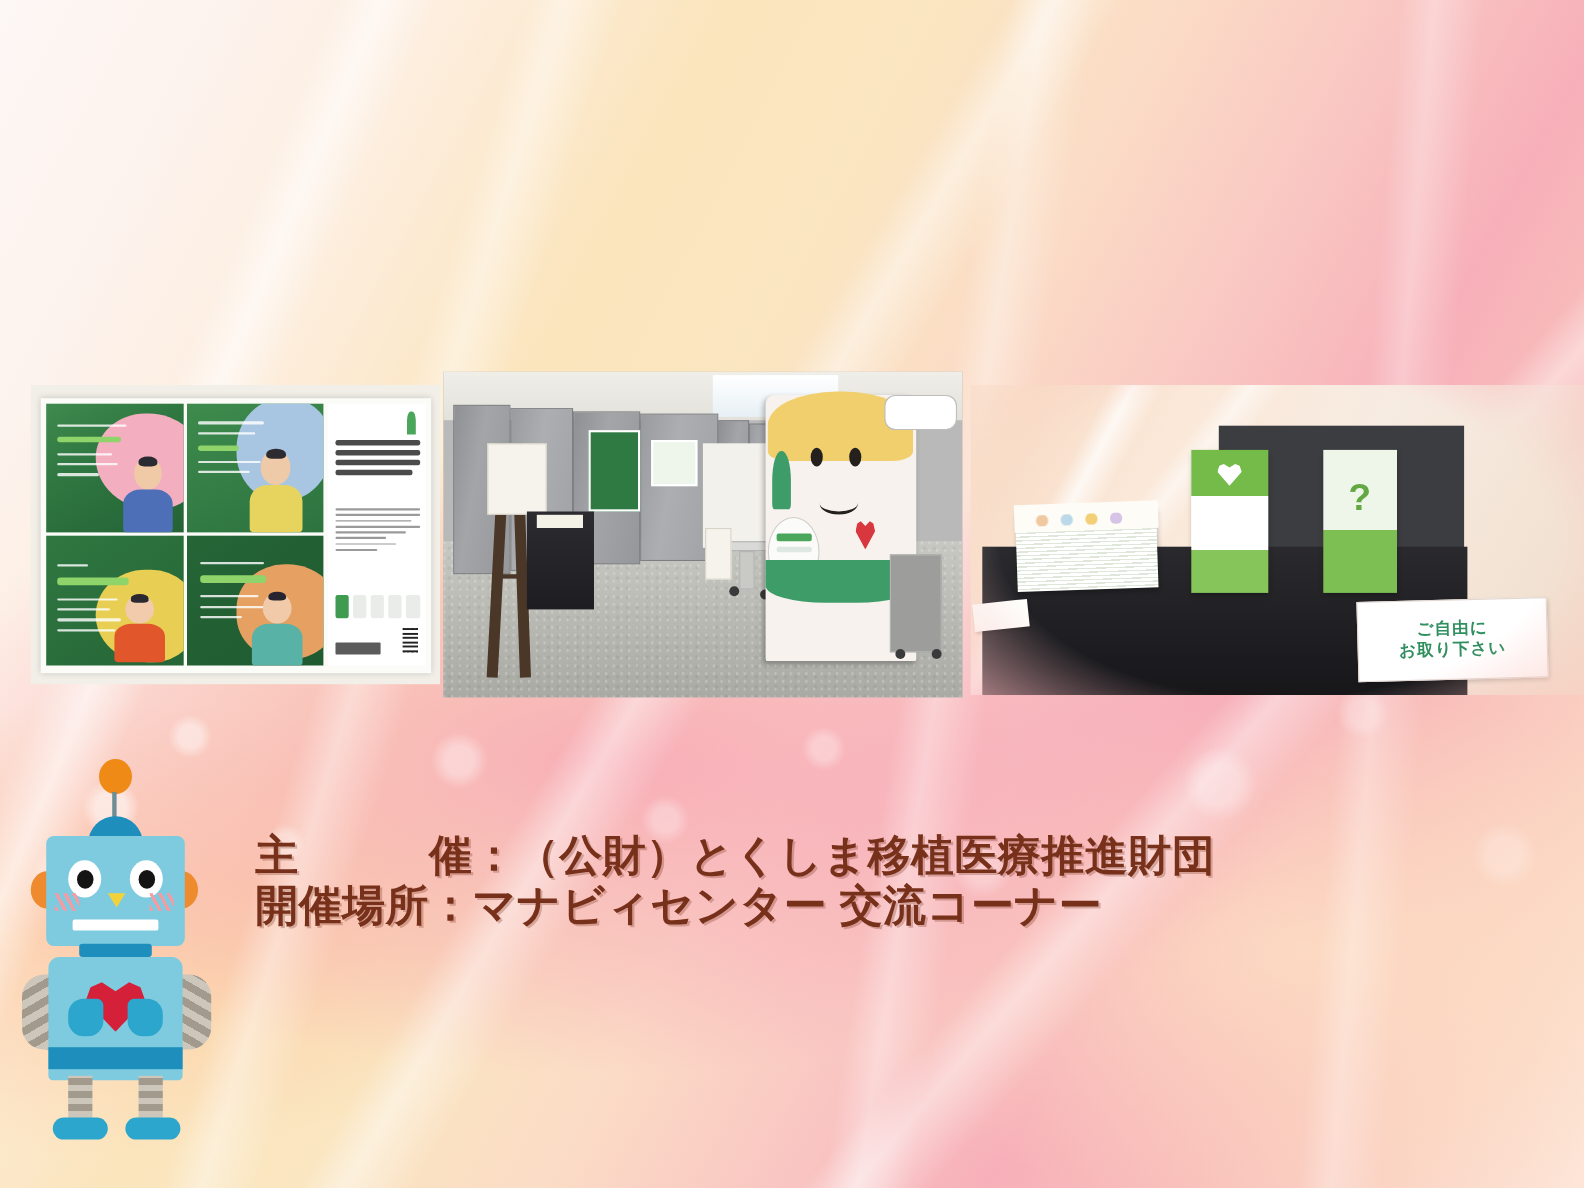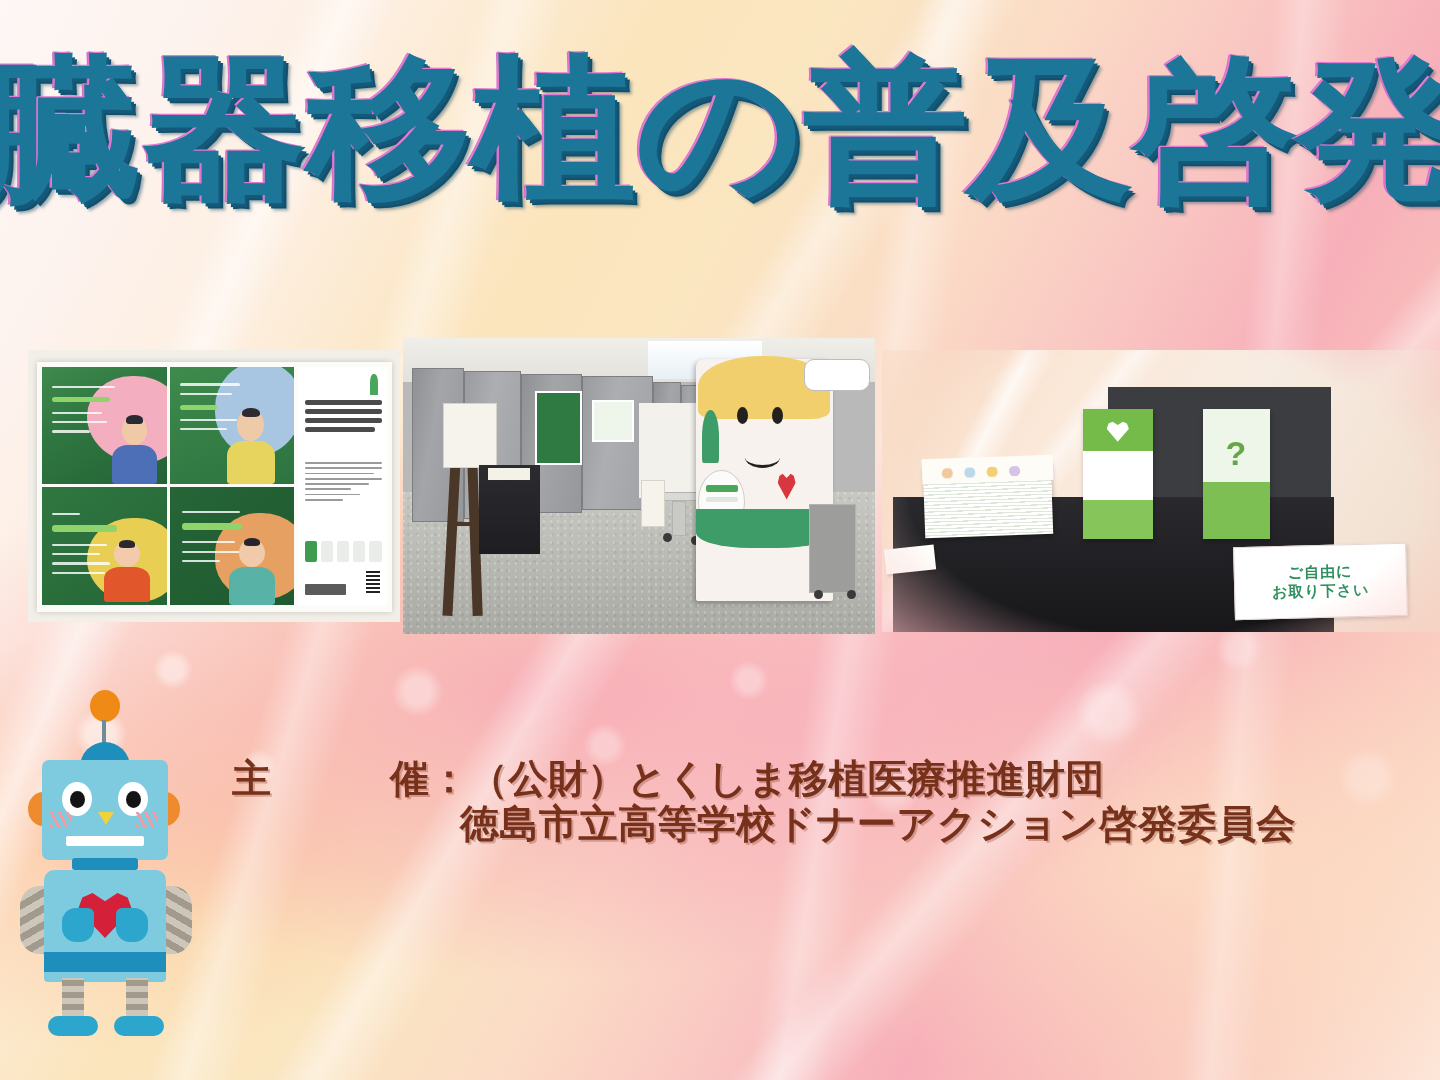--- a/index.html
+++ b/index.html
@@ -243,23 +243,20 @@
     letter-spacing: .5px;
   }
   .info-row { white-space:nowrap; }
   .info-indent { padding-left: 228px; }
 </style>
 </head>
 <body>
 
 <div id="poster">
 
-  <div id="title-wrap">
-    <div id="title">臓器移植の普及啓発</div>
-  </div>
 
   <div class="photo" id="photo-poster">
     <div class="pp-sheet">
       <div class="pp-grid">
 
         <div class="pp-cell pp-c1">
           <div class="blob a"></div>
           <div class="pp-line" style="left:8%;top:16%;width:50%"></div>
           <div class="pp-lineg" style="left:8%;top:26%;width:46%"></div>
           <div class="pp-line" style="left:8%;top:38%;width:40%"></div>
@@ -459,18 +456,18 @@
     <div class="rb rb-legL"></div>
     <div class="rb rb-legR"></div>
     <div class="rb rb-footL"></div>
     <div class="rb rb-footR"></div>
   </div>
 
   <div id="info">
     <div class="info-row">
       <span>主　　　催：</span><span>（公財）とくしま移植医療推進財団</span>
     </div>
-    <div class="info-row info-indent">
-      <span>徳島市立高等学校ドナーアクション啓発委員会</span>
+    <div class="info-row">
+      <span>開催場所：</span><span>マナビィセンター 交流コーナー</span>
     </div>
   </div>
 
 </div>
 
 </body></html>

